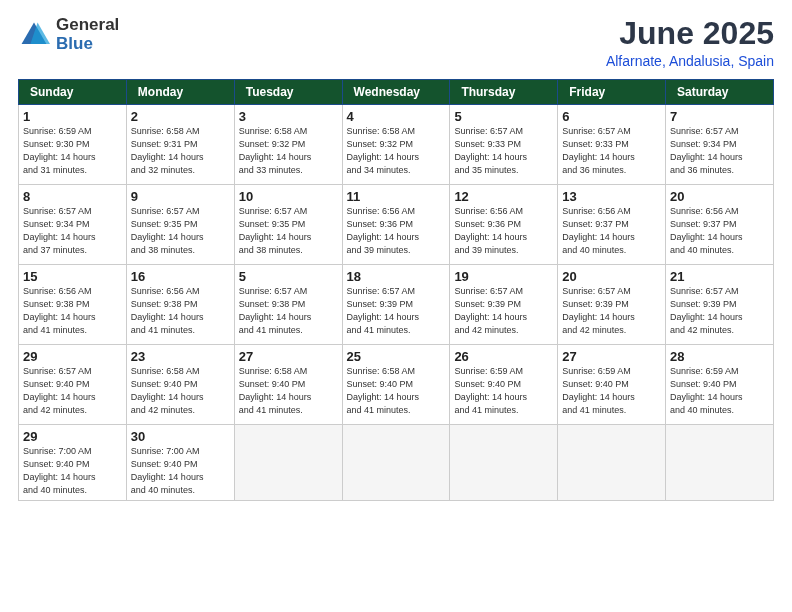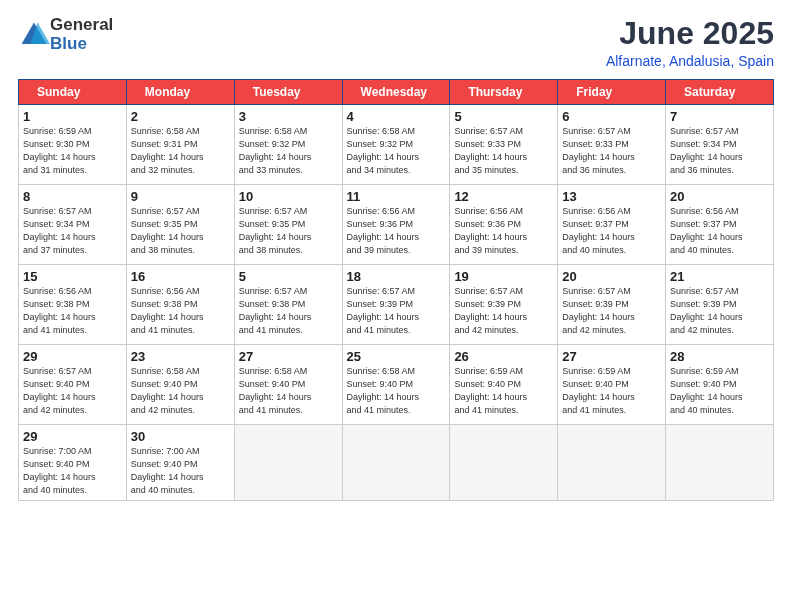--- a/index.html
+++ b/index.html
@@ -18,21 +18,21 @@
     }
     .header {
       display: flex;
       justify-content: space-between;
       align-items: flex-start;
       margin-bottom: 10px;
     }
     .logo {
       display: flex;
       align-items: center;
-      gap: 0;
+      gap: 6px;
     }
     .logo-text {
       display: flex;
       flex-direction: column;
       line-height: 1.1;
     }
     .logo-general {
       font-size: 17px;
       font-weight: bold;
       color: #333;
@@ -59,25 +59,25 @@
       font-size: 14px;
       color: #1d4ed8;
       margin-top: 2px;
     }
     .calendar-table {
       width: 100%;
       border-collapse: collapse;
       table-layout: fixed;
     }
     .calendar-table th {
-      background: #ef4444;
+      background: #14532d;
       color: #fff;
       font-size: 12px;
       font-weight: bold;
-      padding: 5px 18px;
+      padding: 5px 11px;
       text-align: left;
       border: 1px solid #1a4a8a;
     }
     .calendar-table td {
       border: 1px solid #ccc;
       vertical-align: top;
       padding: 4px 4px 3px 4px;
       font-size: 9.5px;
       color: #333;
       height: 80px;

